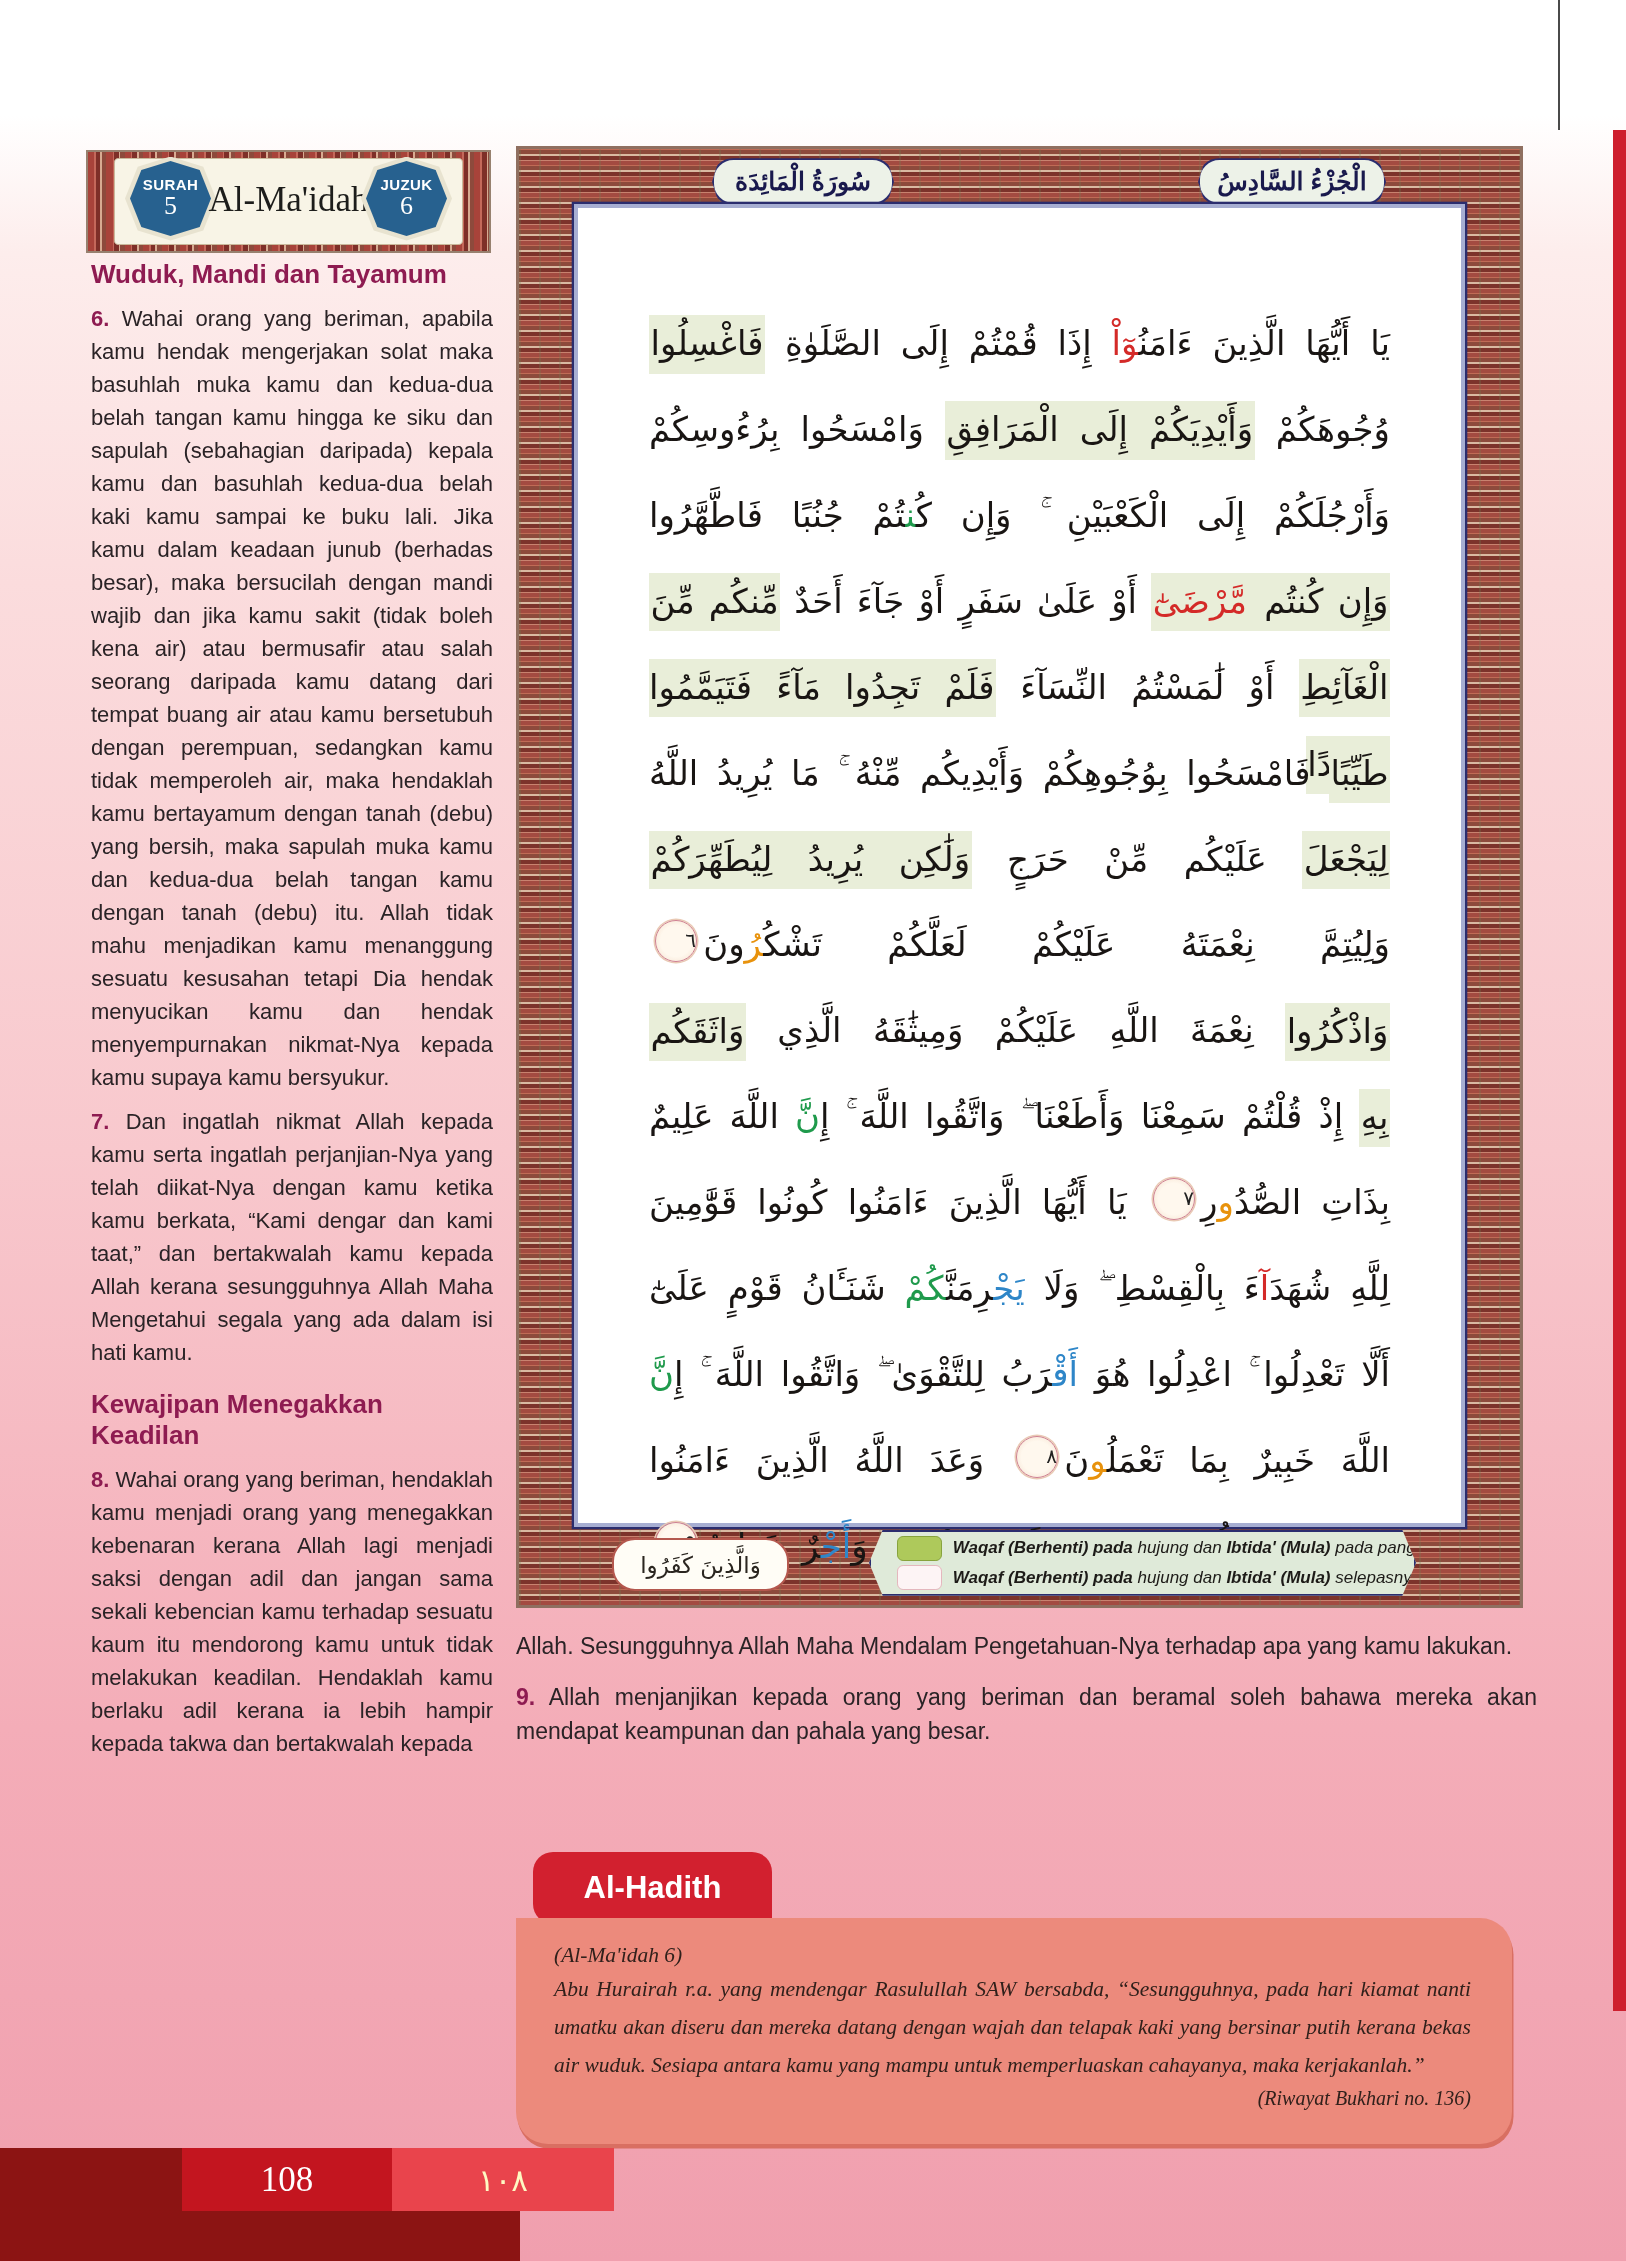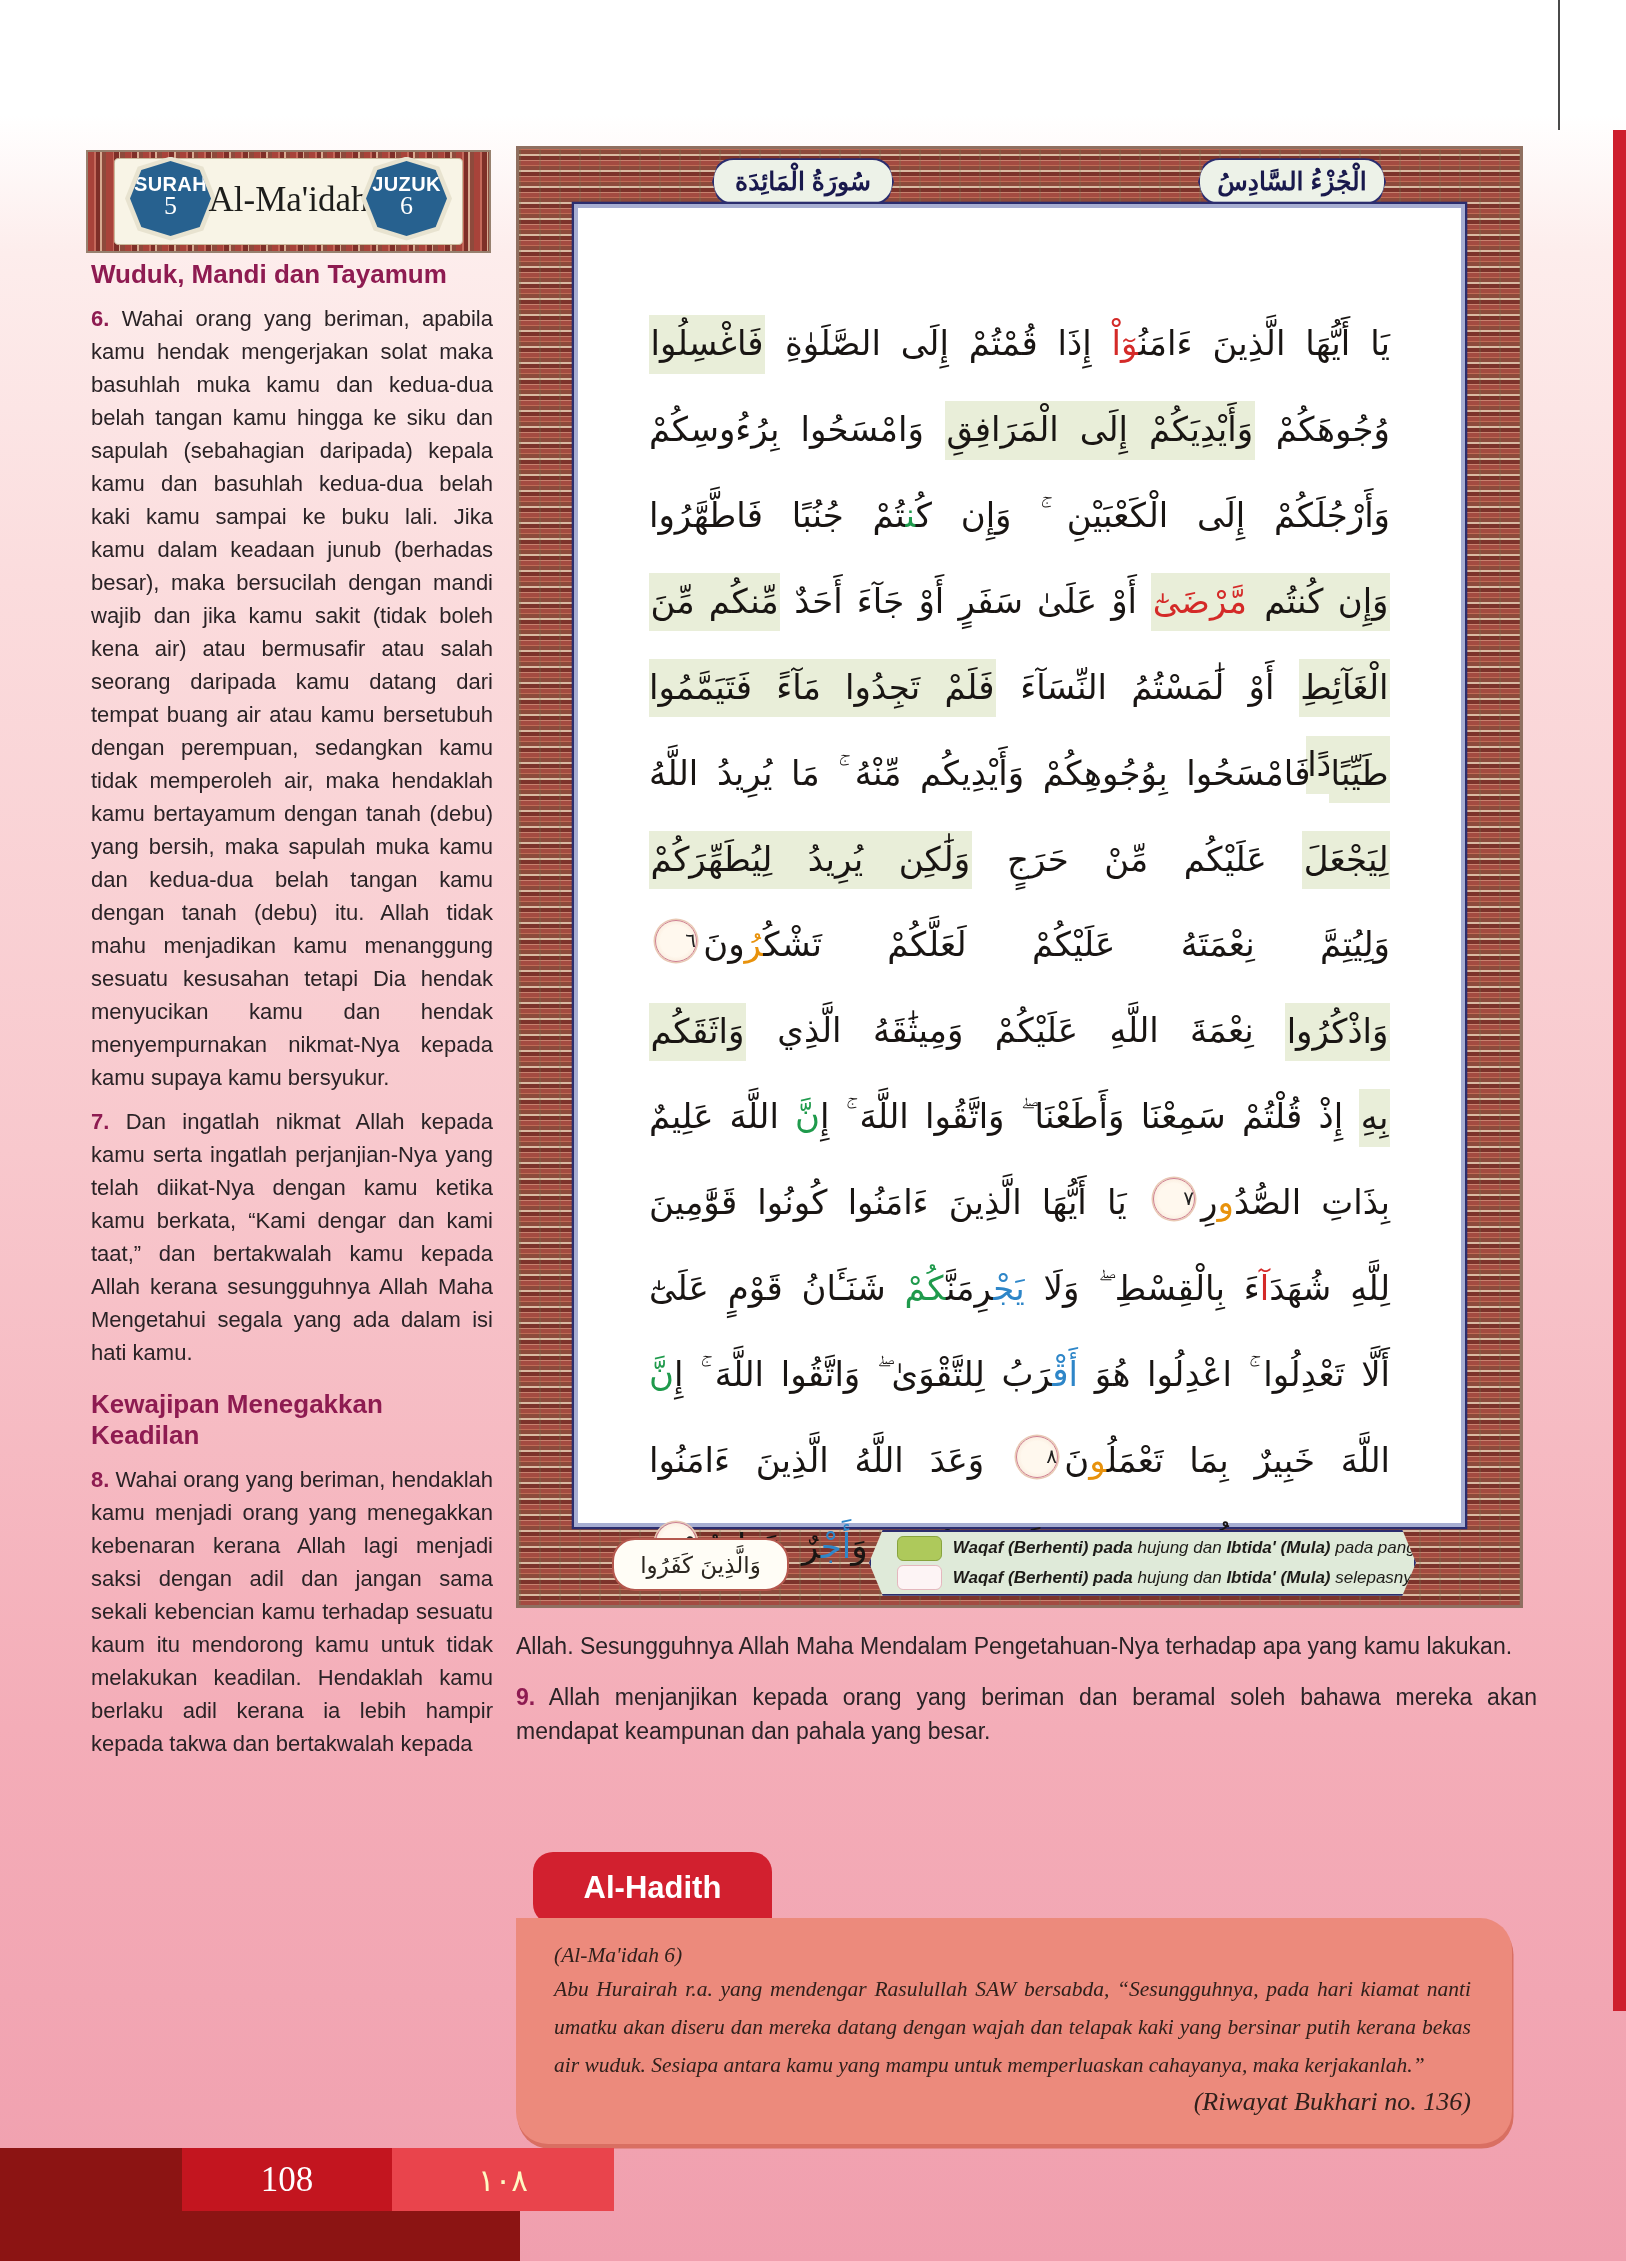--- a/index.html
+++ b/index.html
@@ -14,21 +14,21 @@
   .banner{position:absolute;left:86px;top:150px;width:405px;height:103px;
       background:repeating-linear-gradient(90deg,#a8433a 0 6.1px,#c4685a 6.1px 7.7px,#7e2f28 7.7px 12.3px,#d8ab92 12.3px 14px,#8d4a3c 14px 18.4px);
       border:2.3px solid #97816f;box-sizing:border-box;}
   .banner-panel{position:absolute;left:26px;top:6.1px;right:26px;bottom:6.1px;background:#f8f4e6;border:0.8px solid #c9b99b;border-radius:4.6px;}
   .shield{position:absolute;top:4.6px;width:91px;height:84px;
       clip-path:polygon(50% 0,86% 12%,100% 50%,86% 88%,50% 100%,14% 88%,0 50%,14% 12%);
       background:#e8e3d0;display:flex;align-items:center;justify-content:center;}
   .shield-in{width:81px;height:75px;clip-path:polygon(50% 0,86% 12%,100% 50%,86% 88%,50% 100%,14% 88%,0 50%,14% 12%);
       background:#27618f;color:#fff;display:flex;flex-direction:column;align-items:center;justify-content:center;}
   .shield-l{left:37px;} .shield-r{right:37px;}
-  .shield-label{font-size:20px;font-weight:bold;letter-spacing:0.4px;line-height:15.4px;}
+  .shield-label{font-size:15px;font-weight:bold;letter-spacing:0.4px;line-height:15.4px;}
   .shield-num{font-size:26px;line-height:28px;font-family:"Liberation Serif",serif;}
   .banner-title{position:absolute;left:0;right:0;top:50%;transform:translateY(-54%);text-align:center;
       font-family:"Liberation Serif",serif;font-size:35px;color:#1d1d1b;}
 
   
   .leftcol{position:absolute;left:91px;top:259px;width:402px;color:#2a2326;}
   .subhead{color:#8e1b51;font-weight:bold;font-size:26px;line-height:31px;margin:0 0 12.3px 0;}
   .para{font-size:22px;line-height:33px;text-align:justify;margin:0 0 10.7px 0;}
   .vnum{color:#8e1b51;font-weight:bold;}
   .leftcol .subhead2{margin-top:20px;}
@@ -73,21 +73,21 @@
 
   
   .hadith-tab{position:absolute;left:533px;top:1852px;width:239px;height:72px;background:#d2202f;
       border-radius:20px 20px 0 20px;display:flex;align-items:center;justify-content:center;}
   .hadith-tab span{color:#ffffff;font-weight:bold;font-size:31px;}
   .hadith-box{position:absolute;left:516px;top:1918px;width:996px;height:226px;background:#ec8a7c;
       border-radius:0 32px 32px 32px;box-shadow:1.5px 4.6px 0 #d96f62;box-sizing:border-box;
       padding:23px 41px 15.4px 38px;color:#30201b;}
   .hadith-ref{font-family:"Liberation Serif",serif;font-style:italic;font-size:21.5px;line-height:29px;}
   .hadith-body{font-family:"Liberation Serif",serif;font-style:italic;font-size:21.5px;line-height:38px;text-align:justify;}
-  .hadith-src{font-family:"Liberation Serif",serif;font-style:italic;font-size:26px;text-align:right;margin-top:3.1px;}
+  .hadith-src{font-family:"Liberation Serif",serif;font-style:italic;font-size:20px;text-align:right;margin-top:3.1px;}
 
   
   .footer{position:absolute;left:0;top:2148px;width:520px;height:114px;background:#8c1413;}
   .fblock1{position:absolute;left:182px;top:0;width:210px;height:63px;background:#c3151f;display:flex;align-items:center;justify-content:center;}
   .fblock2{position:absolute;left:392px;top:0;width:222px;height:63px;background:#e9444c;display:flex;align-items:center;justify-content:center;}
   .fblock1 span{color:#fff;font-family:"Liberation Serif",serif;font-size:35px;}
   .fblock2 span{color:#fef9c3;font-family:"DejaVu Sans",sans-serif;font-size:31px;}
 </style>
 </head>
 <body>

